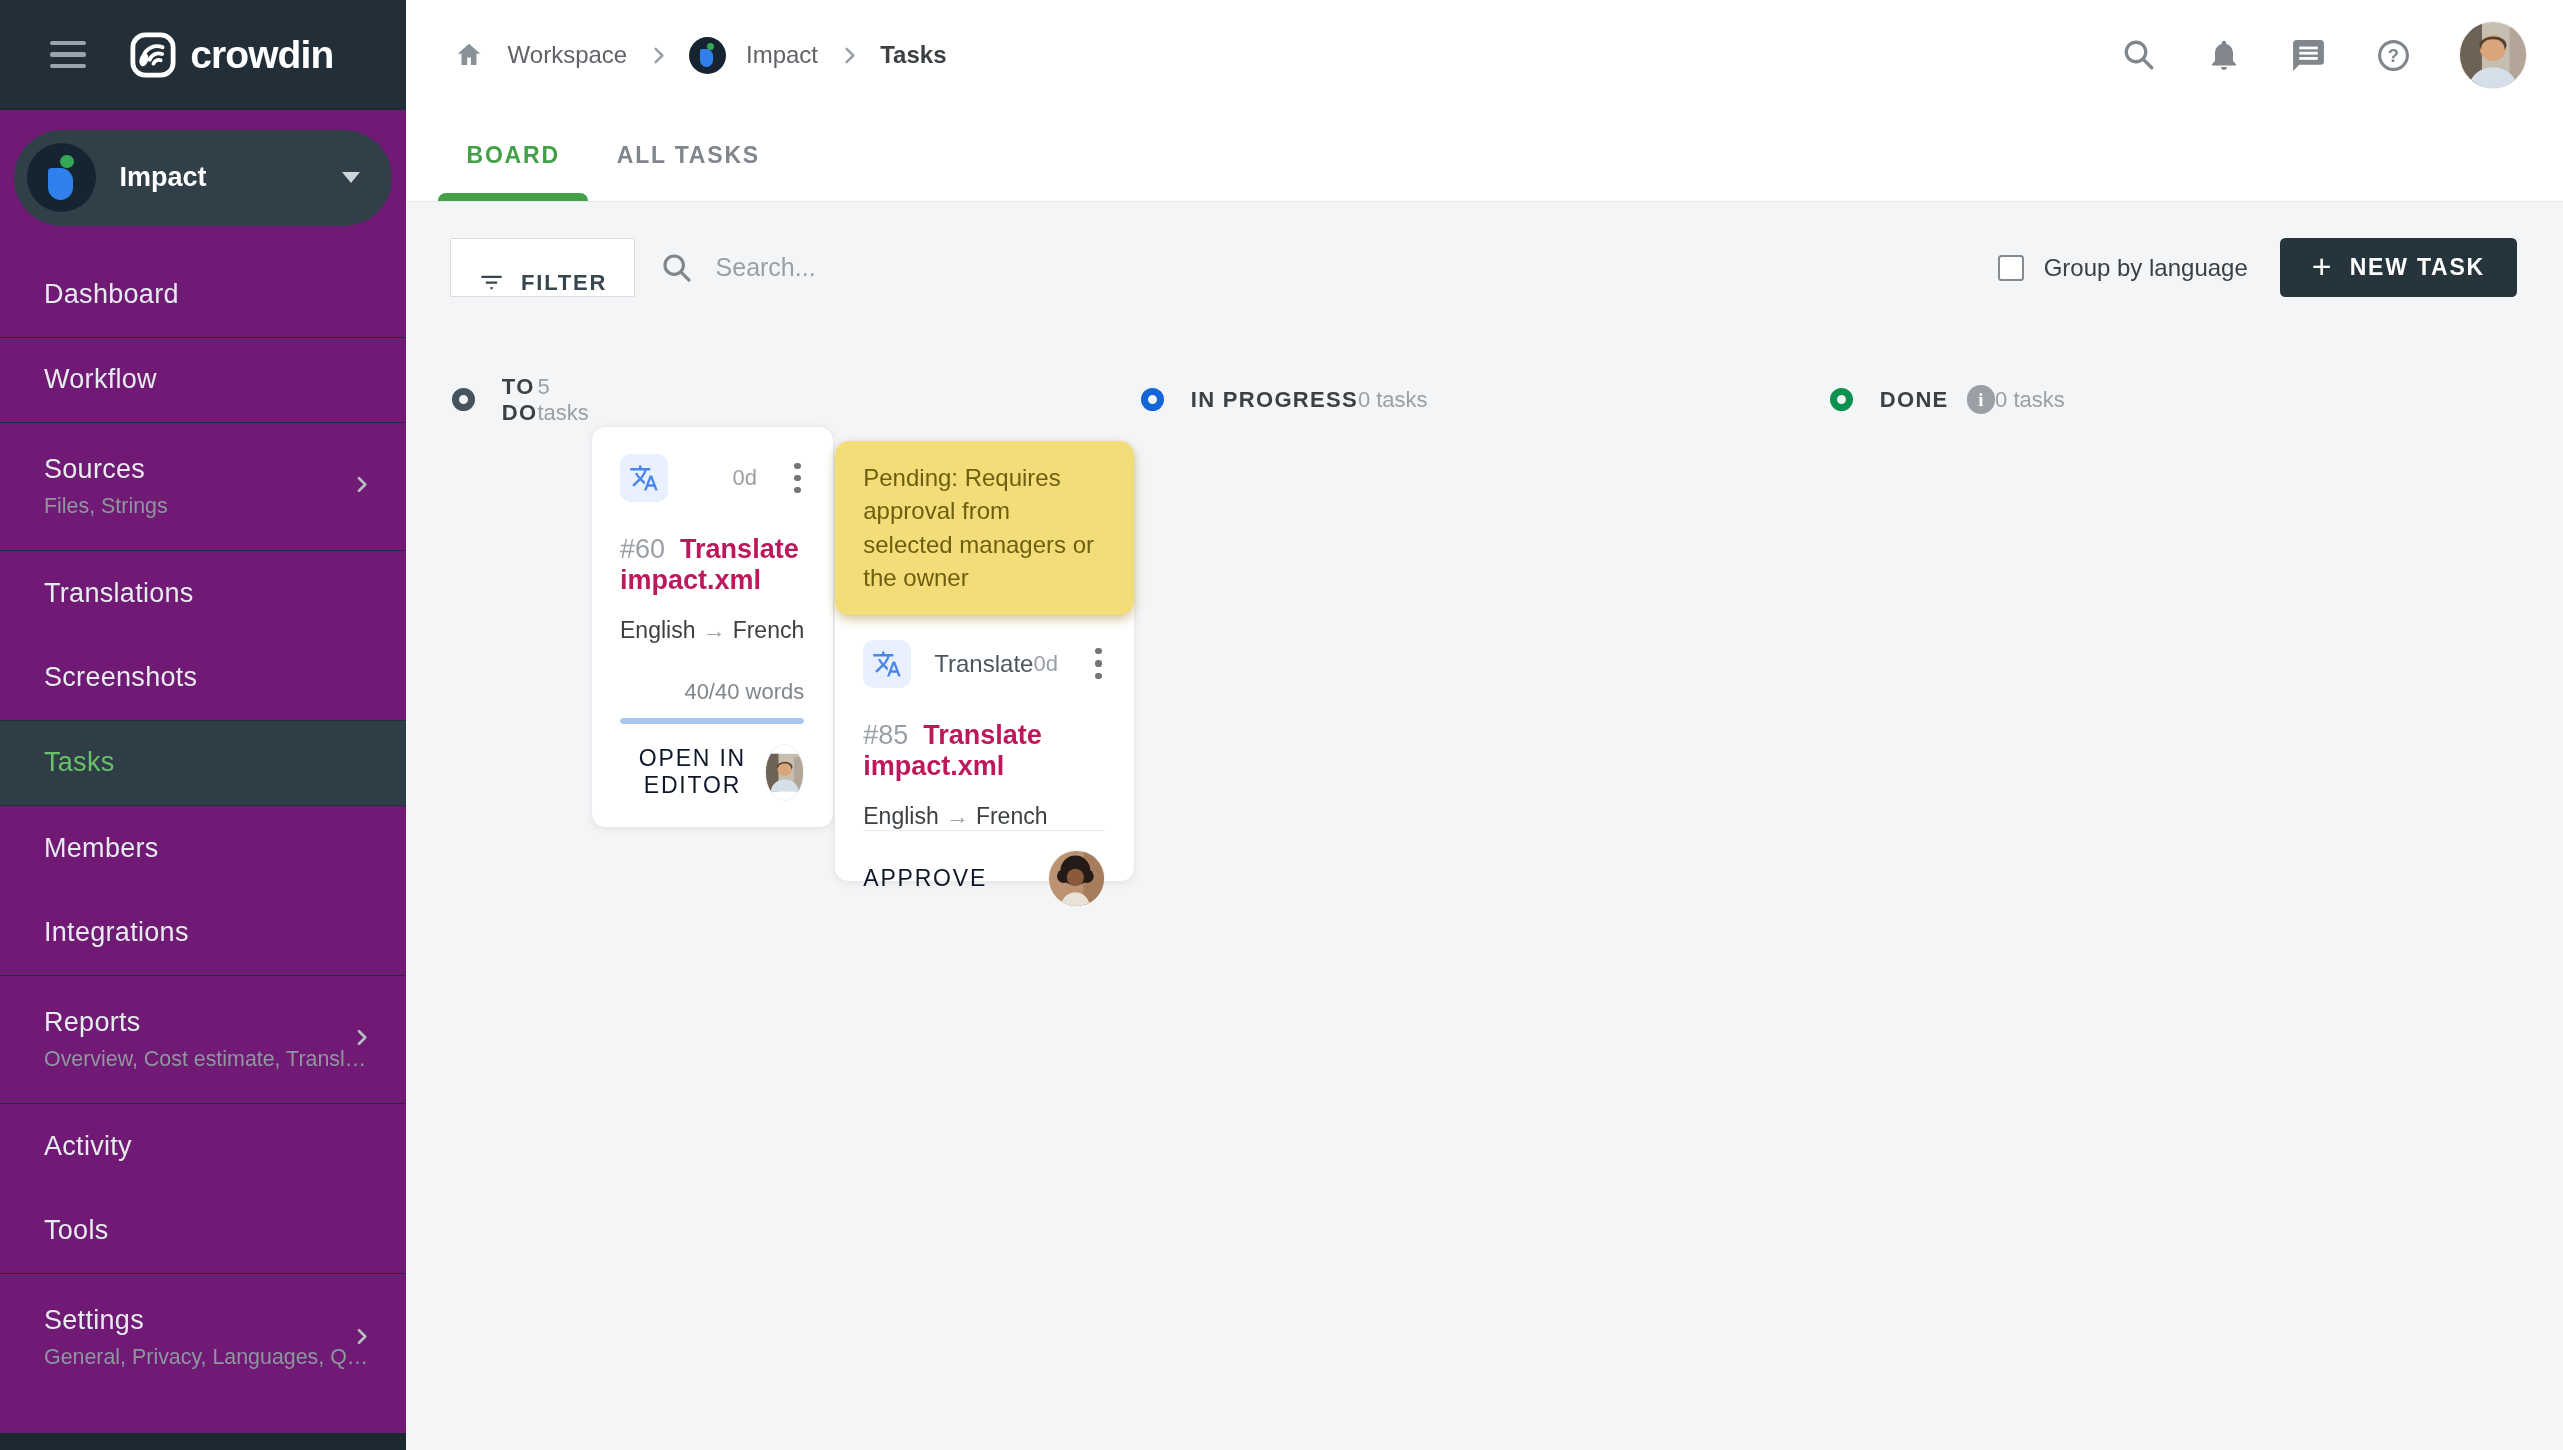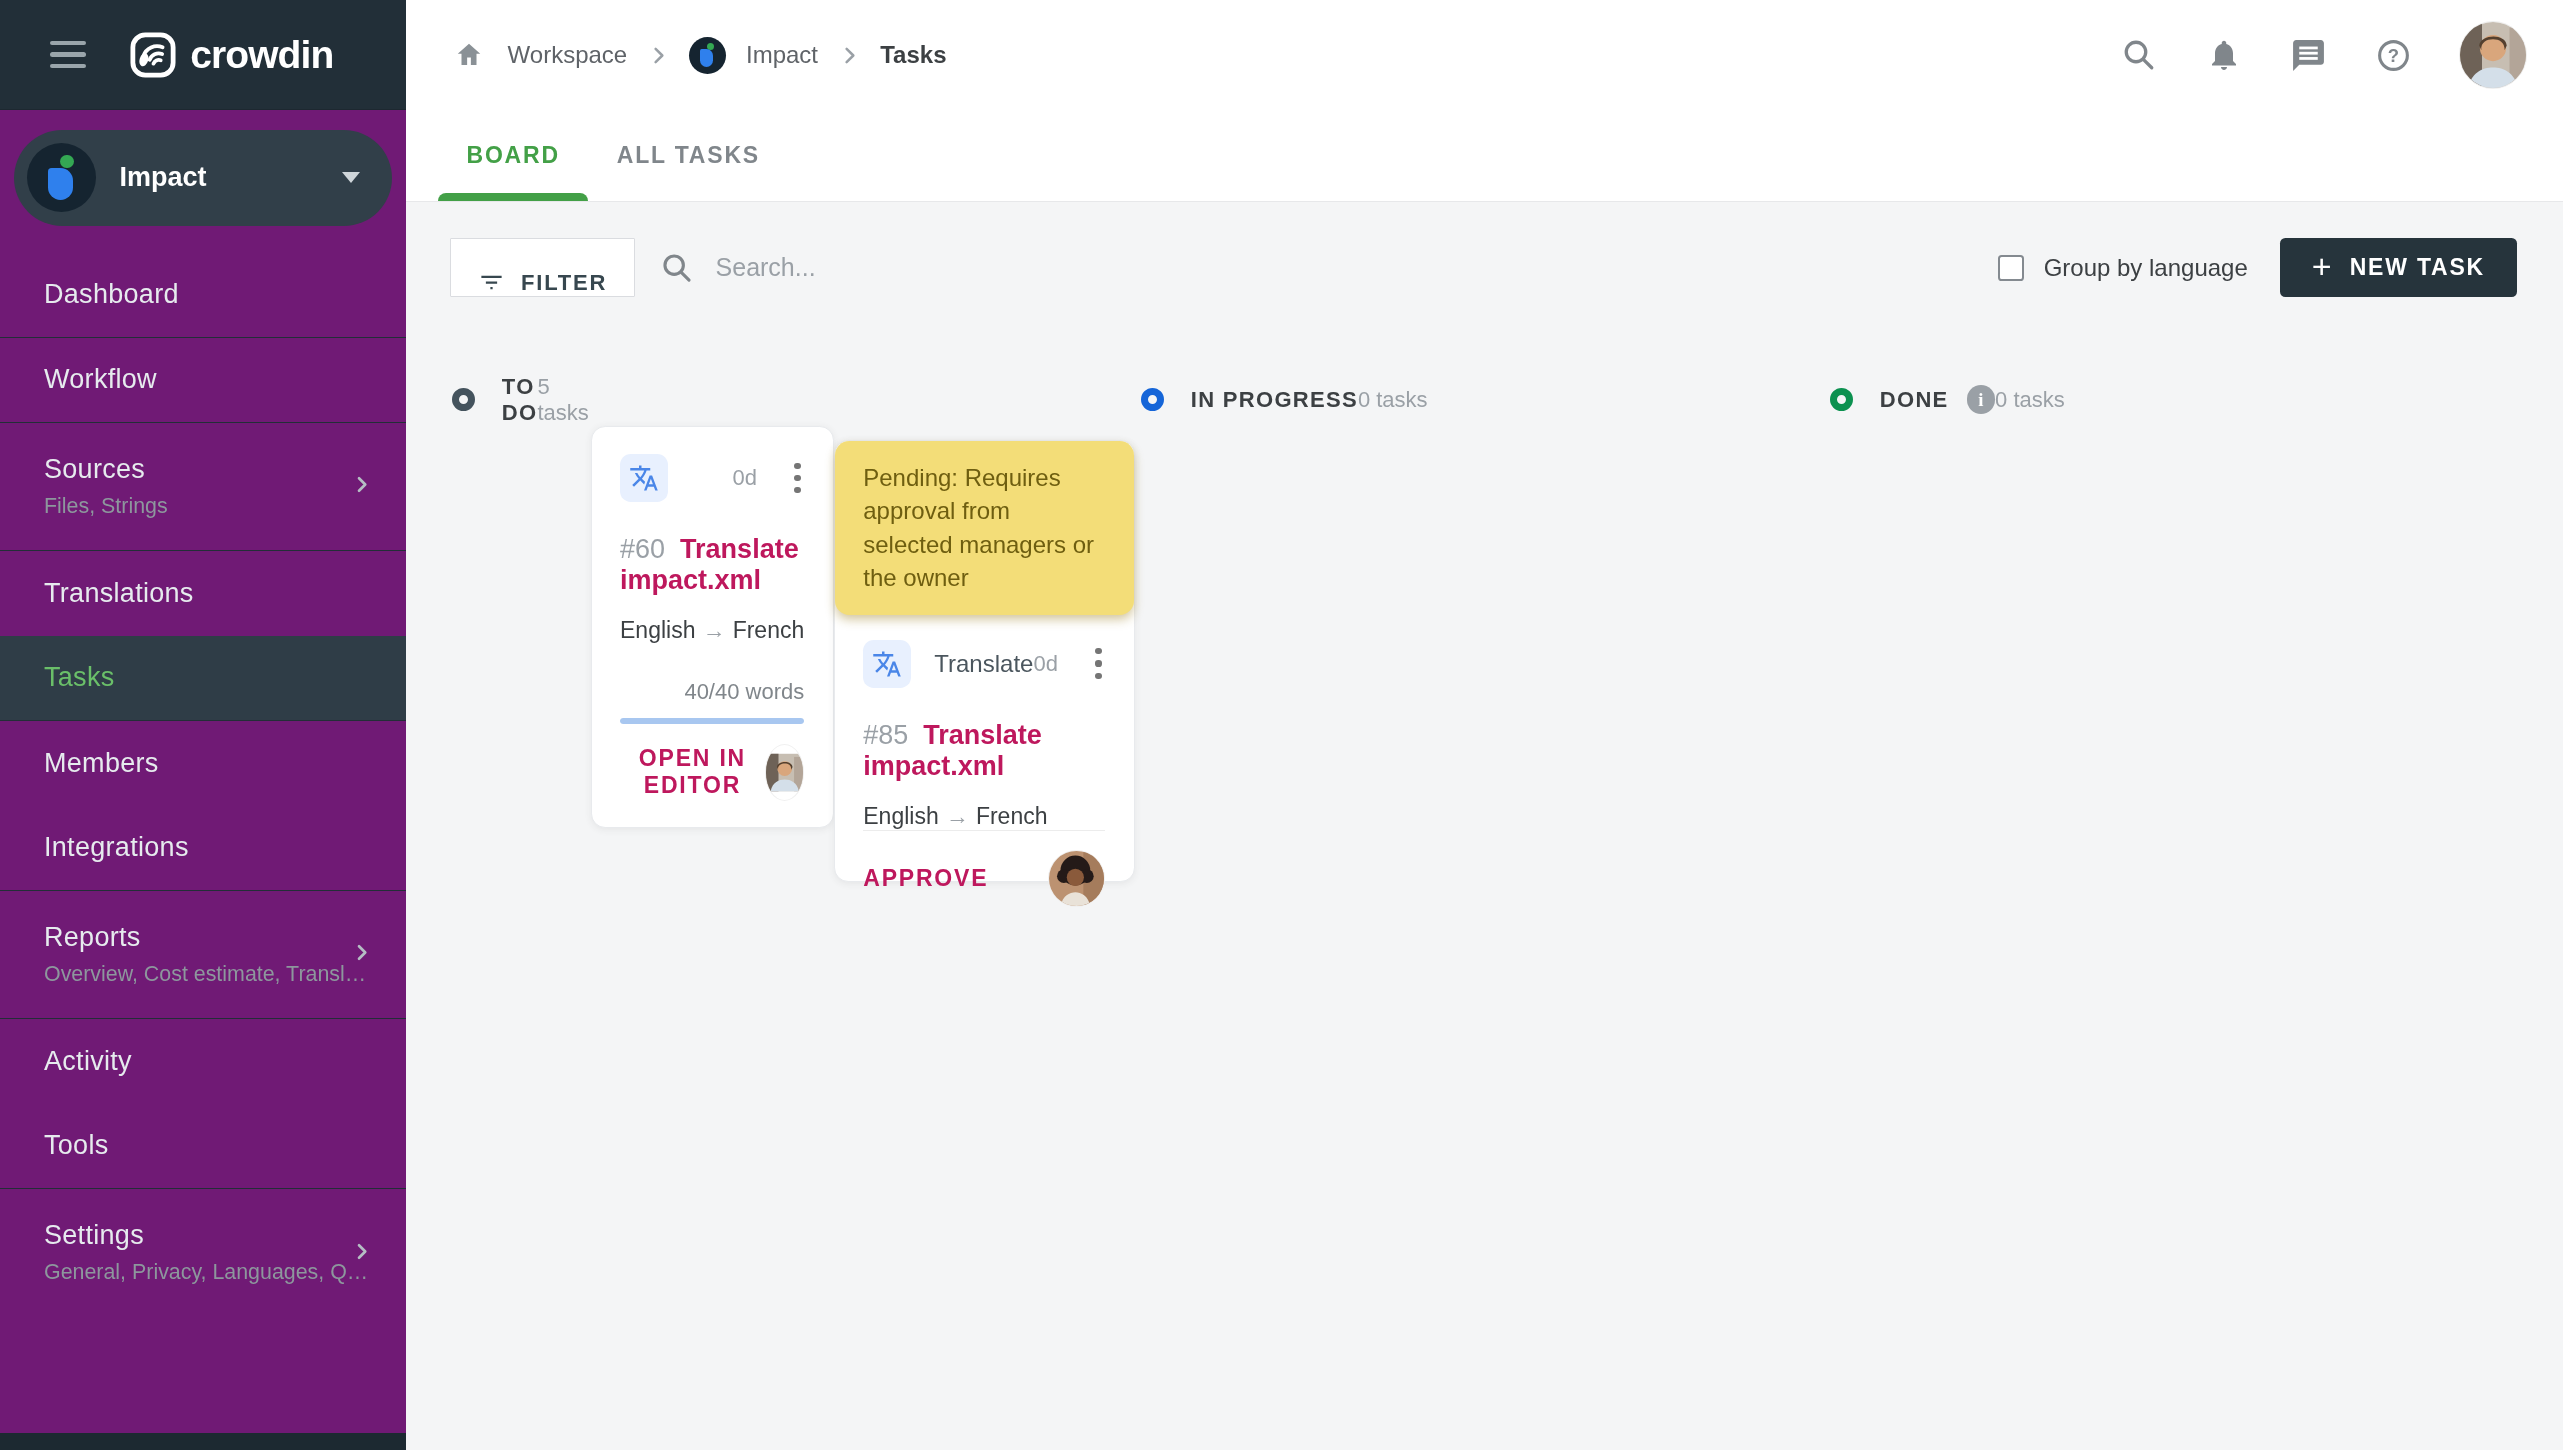--- a/index.html
+++ b/index.html
@@ -96,21 +96,21 @@
   .card-title { margin-top:32px; font-size:27px; }
   .card-title .num { color:#9aa0a6; font-weight:400; }
   .card-title .ttl { color:#be185d; font-weight:700; margin-left:15px; }
   .card-lang { margin-top:21.4px; font-size:23px; color:#3c4043; }
   .card-lang .arr { color:#9aa0a6; padding:0 7.1px; }
   .spacer { flex:1; }
   .card-words { align-self:flex-end; font-size:22px; color:#80868b; margin-bottom:12.5px; }
   .progress-track { height:6.2px; border-radius:3.6px; background:#e8eef7; overflow:hidden; }
   .progress-fill { height:100%; background:#a8c7f0; border-radius:3.6px; }
   .card-action { display:flex; align-items:center; margin-top:9px; min-height:78px; }
-  .action-btn { font-size:23px; font-weight:700; letter-spacing:1.8px; color:#be185d; cursor:pointer; background:none; border:none; font-family:inherit; }
+  .action-btn { font-size:23px; font-weight:400; letter-spacing:1.8px; color:#0f172a; cursor:pointer; background:none; border:none; font-family:inherit; }
   .avatar-sm { width:57px; height:57px; border-radius:50%; overflow:hidden; margin-left:auto; border:1.8px solid #f0f0f0; }
 
   .card2 { height:442px; margin-top:59px; position:relative; }
   .pending-banner { background:#f3dd78; border-radius:14.2px; padding:19.6px 28.5px; box-shadow:0 5.3px 10.7px -1.8px rgba(150,120,25,0.45); position:relative; z-index:2; }
   .pending-banner p { font-size:24px; line-height:1.4; color:#6e5e10; }
   .card2-body { flex:1; display:flex; flex-direction:column; padding:25px 28.5px 16px 28.5px; }
   .card2 .divider { border-top:1.8px solid #ececec; }
 </style>
 </head>
 <body>
@@ -156,20 +156,23 @@
         <div class="row1">
             <span class="nav-label">Sources</span>
           </div>
         <span class="nav-sub">Files, Strings</span>
         <span class="nav-chevron"><svg width="21.4" height="21.4" viewBox="0 0 24 24">
               <path d="M9 5l7 7-7 7" fill="none" stroke="#b5bec4" stroke-width="3" stroke-linecap="round" stroke-linejoin="round"></path>
             </svg></span>
       </div>
       <div class="nav-item">
           <span class="nav-label">Translations</span>
+        </div>
+      <div class="nav-item div-b">
+          <span class="nav-label">Screenshots</span>
         </div>
       <div class="nav-item active div-b">
           <span class="nav-label">Tasks</span>
         </div>
       <div class="nav-item">
           <span class="nav-label">Members</span>
         </div>
       <div class="nav-item div-b">
           <span class="nav-label">Integrations</span>
         </div>

